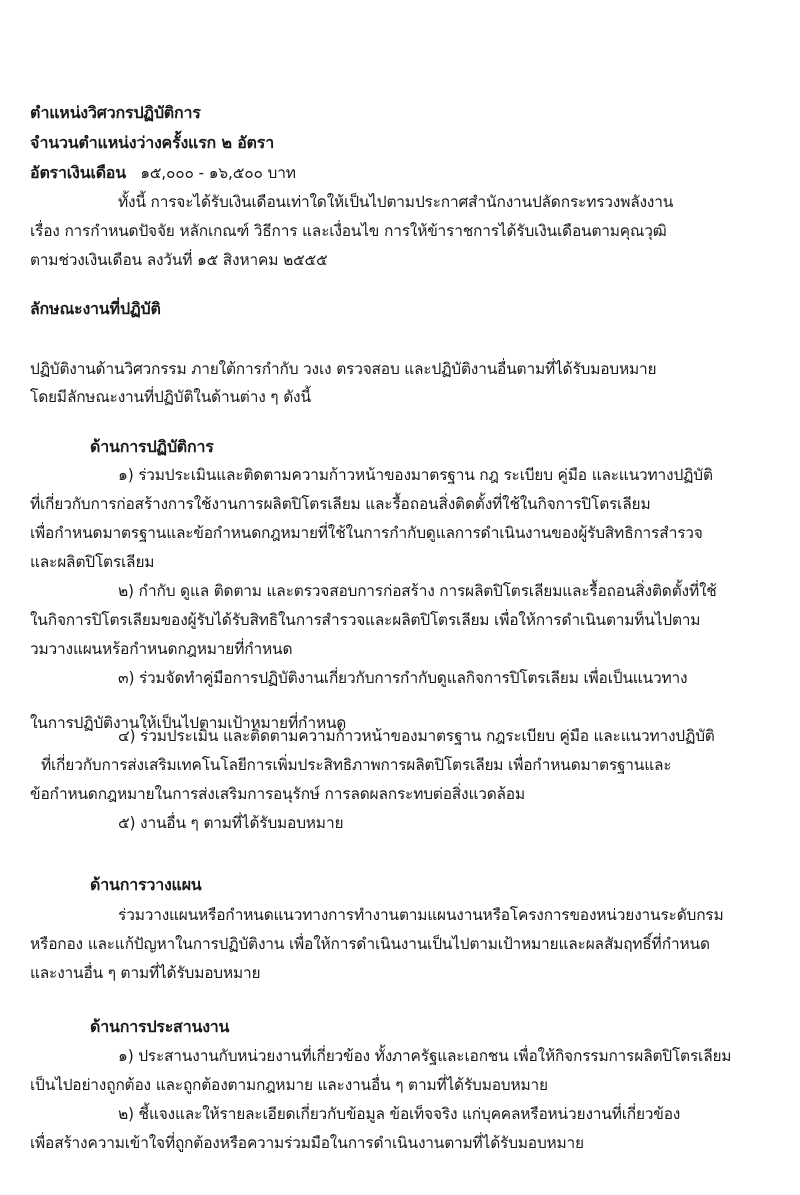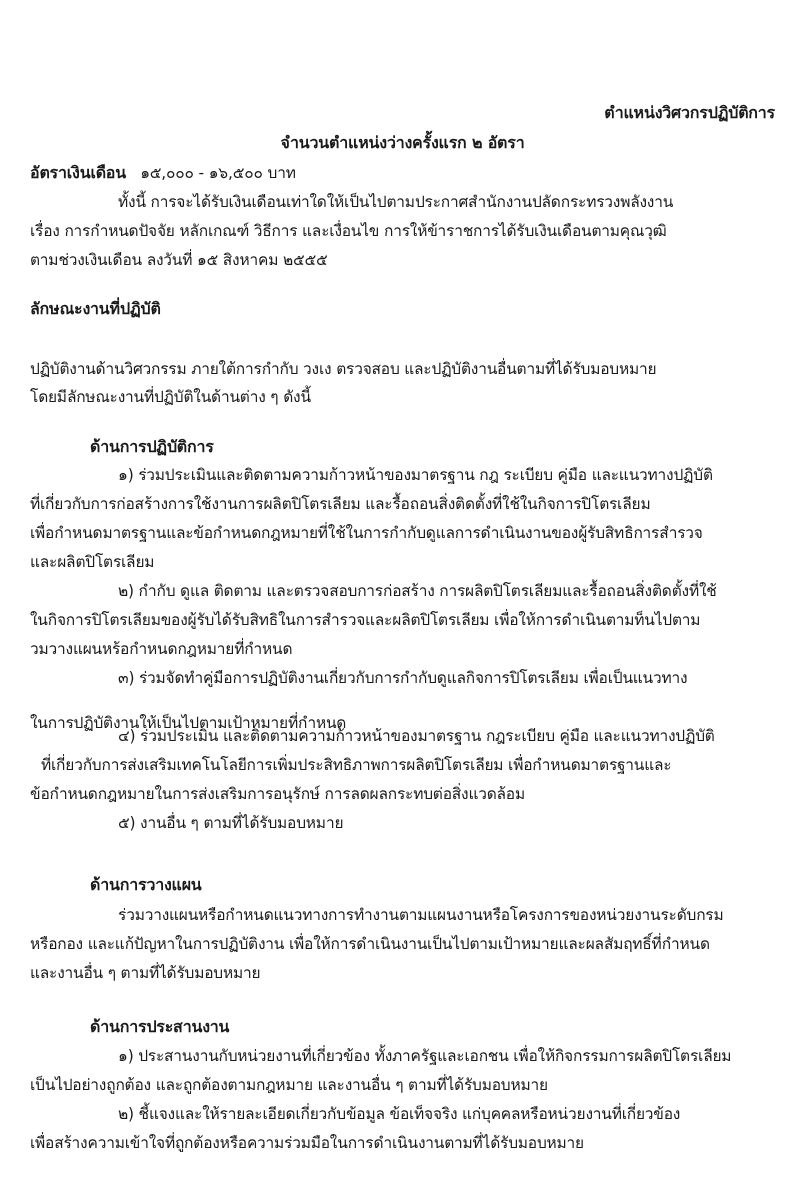--- a/index.html
+++ b/index.html
@@ -11,22 +11,22 @@
   .b { font-weight: bold; font-size: 16px; }
   .ind1 { left: 118px; }
   .ind-sub { left: 90px; }
   .ind-item { left: 118px; }
 </style>
 </head>
 <body>
 
 <div class="doc">
 
-  <div class="line b" style="top:98px;text-align:right;">ตำแหน่งวิศวกรปฏิบัติการ</div>
-  <div class="line b" style="top:128px;text-align:center;">จำนวนตำแหน่งว่างครั้งแรก  ๒  อัตรา</div>
+  <div class="line b" style="top:98px;">ตำแหน่งวิศวกรปฏิบัติการ</div>
+  <div class="line b" style="top:128px;">จำนวนตำแหน่งว่างครั้งแรก  ๒  อัตรา</div>
   <div class="line" style="top:158px;">
     <span class="b">อัตราเงินเดือน</span>&nbsp;&nbsp;
     <span>๑๕,๐๐๐ - ๑๖,๕๐๐ บาท</span>
   </div>
 
   <div class="line ind1" style="top:187px; width:657px;">ทั้งนี้ การจะได้รับเงินเดือนเท่าใดให้เป็นไปตามประกาศสำนักงานปลัดกระทรวงพลังงาน</div>
   <div class="line" style="top:216px;">เรื่อง การกำหนดปัจจัย หลักเกณฑ์ วิธีการ และเงื่อนไข การให้ข้าราชการได้รับเงินเดือนตามคุณวุฒิ</div>
   <div class="line" style="top:245px;">ตามช่วงเงินเดือน ลงวันที่ ๑๕ สิงหาคม ๒๕๕๕</div>
 
   <div class="line b" style="top:294px;">ลักษณะงานที่ปฏิบัติ</div>

